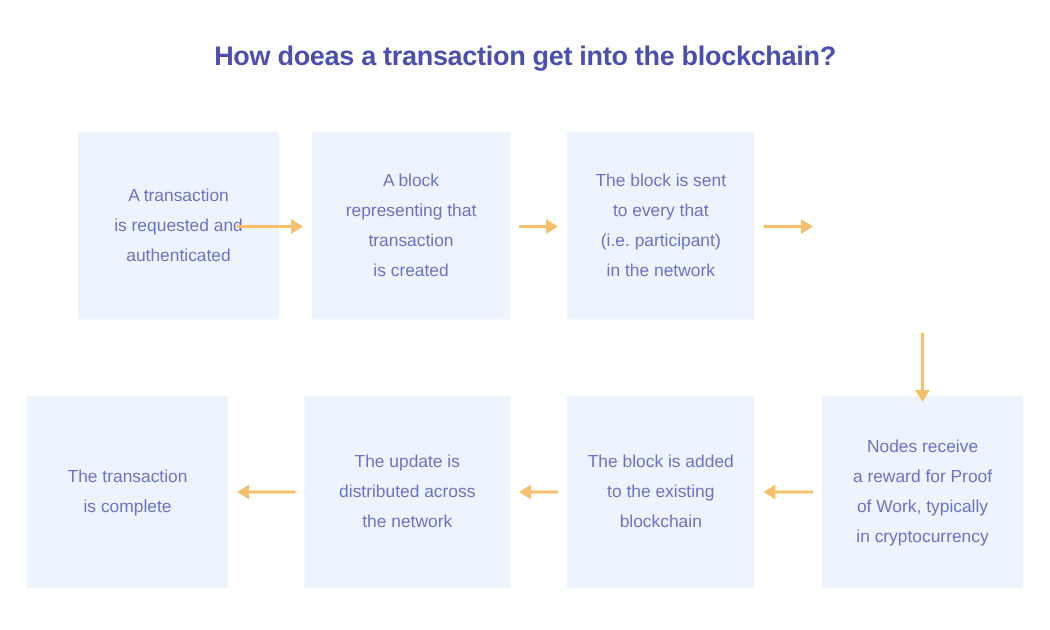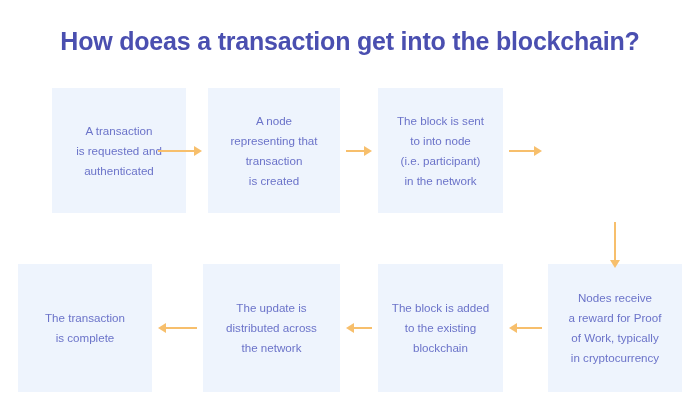--- a/index.html
+++ b/index.html
@@ -9,21 +9,21 @@
     font-family:"Liberation Sans", sans-serif;
     overflow:hidden;
     position:relative;
   }
   #canvas{position:relative;width:700px;height:420px;}
 
   .title{
     position:absolute;
     left:0;top:27px;width:700px;
     text-align:center;
-    font-size:25px;
+    font-size:18px;
     font-weight:bold;
     color:#4a4fb0;
     letter-spacing:-0.2px;
     white-space:nowrap;
   }
 
   .node{
     position:absolute;
     background:#eef4fd;
     display:flex;
@@ -95,28 +95,28 @@
 <div id="canvas">
 
   <div class="title">How doeas a transaction get into the blockchain?</div>
 
   <div class="node" id="n1">
     <div class="label">A transaction
 is requested and
 authenticated</div>
   </div>
   <div class="node" id="n2">
-    <div class="label">A node
+    <div class="label">A block
 representing that
 transaction
 is created</div>
   </div>
   <div class="node" id="n3">
     <div class="label">The block is sent
-to into node
+to every that
 (i.e. participant)
 in the network</div>
   </div>
   <div class="node" id="n5">
     <div class="label">Nodes receive
 a reward for Proof
 of Work, typically
 in cryptocurrency</div>
   </div>
   <div class="node" id="n6">

